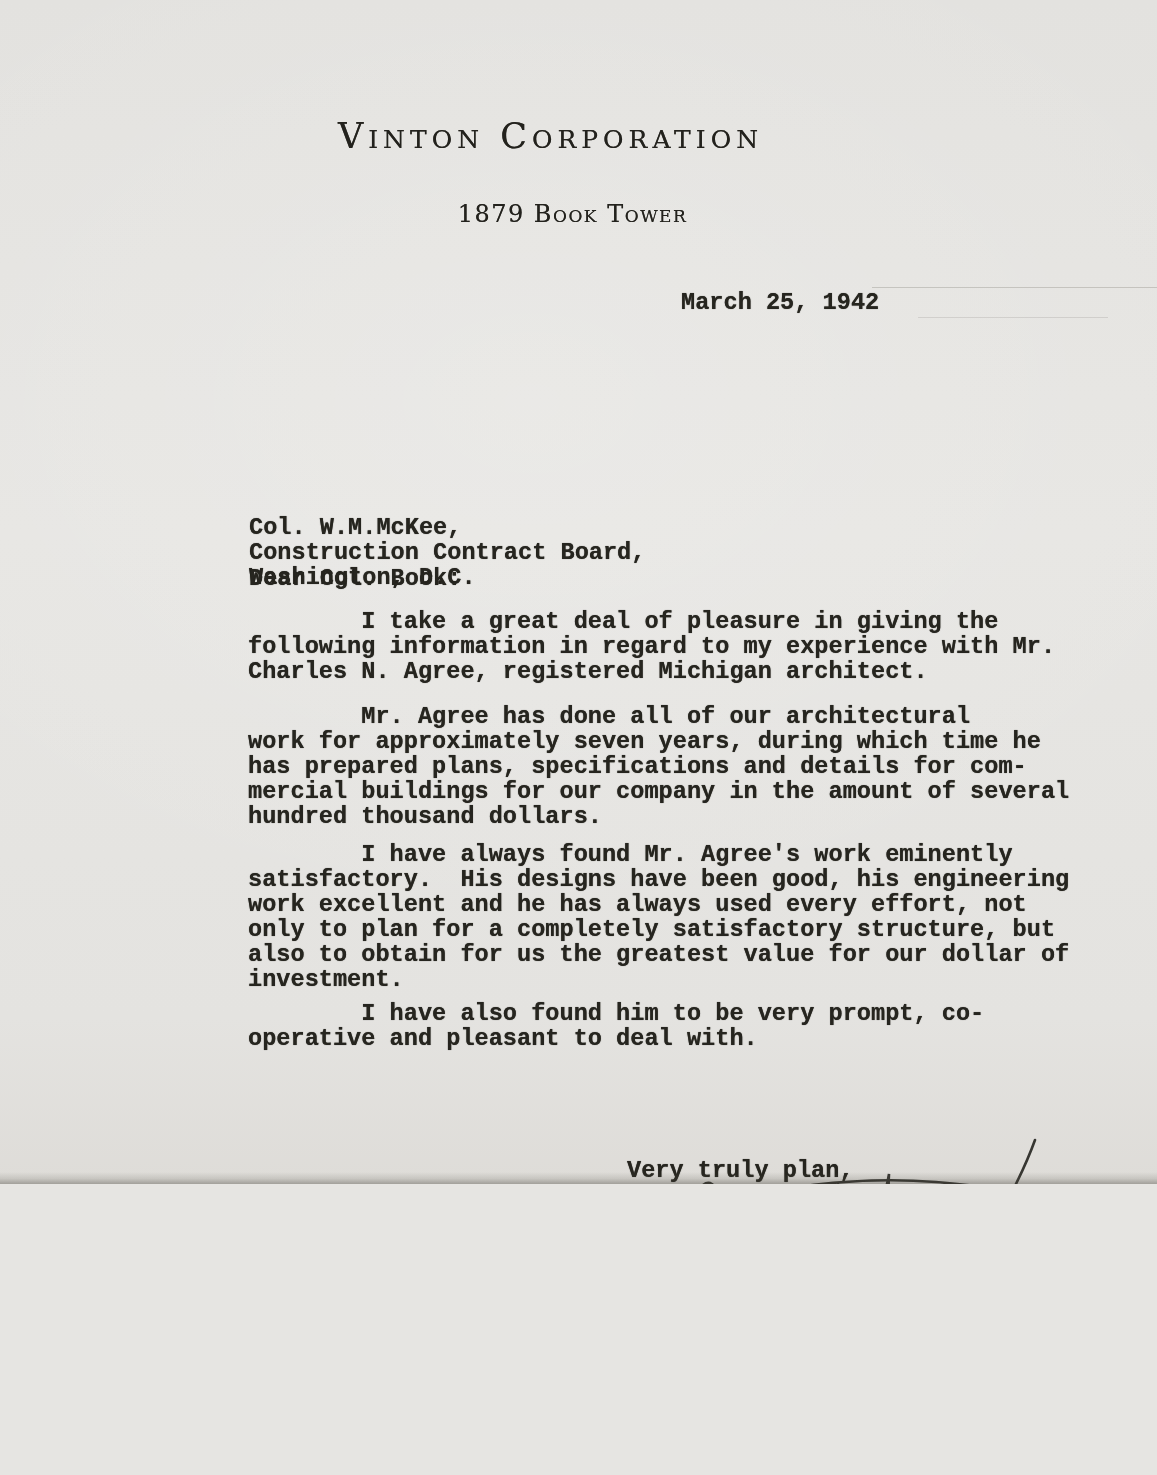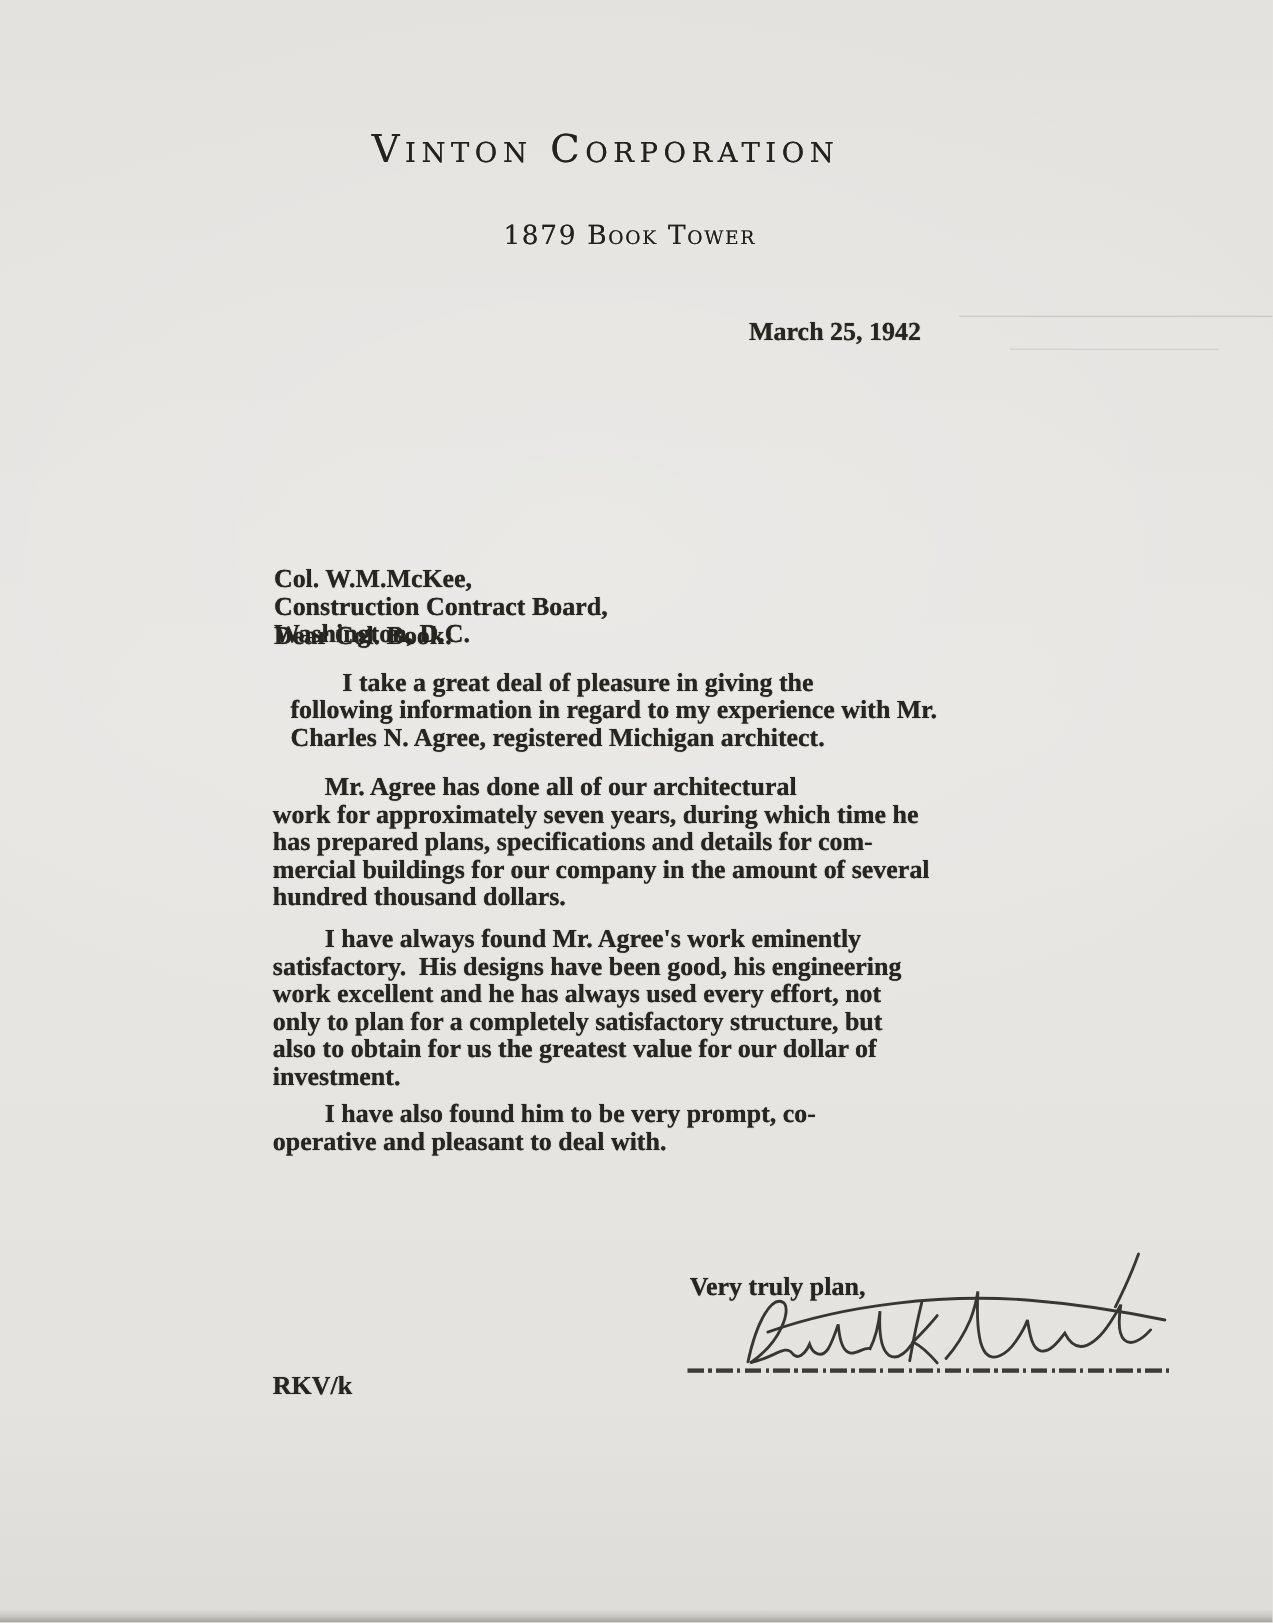--- a/index.html
+++ b/index.html
@@ -1,29 +1,29 @@
 <!DOCTYPE html>
 <html><head>
 <meta charset="utf-8">
 <style>
   html, body { margin: 0; padding: 0; background: #e6e5e2; }
   .page {
     position: relative;
     width: 1157px;
-    height: 1475px;
+    height: 1184px;
     margin: 0 auto;
     overflow: hidden;
     background:
       radial-gradient(1100px 760px at 46% 34%, rgba(255,255,255,0.16), rgba(0,0,0,0) 72%),
       linear-gradient(180deg, #e3e2df 0%, #e7e6e3 45%, #e4e3e0 86%, #dedcd8 100%);
     font-family: "Liberation Mono", monospace;
   }
   .typed {
     position: absolute;
-    font-family: Liberation Serif, serif;
+    font-family: Liberation Mono, monospace;
     font-size: 23.6px;
     line-height: 25px;
     font-weight: 700;
     color: #26251f;
     white-space: pre;
     text-shadow: 0 0 0.8px rgba(30,29,24,0.85);
   }
   .letterhead-line {
     position: absolute;
     left: 0;
@@ -36,21 +36,21 @@
     white-space: nowrap;
   }
   .lh-company  { top: 116px; left: -22px; font-size: 35px; letter-spacing: 5px; }
   .lh-tagline  { top: 163px; font-size: 26px; letter-spacing: 1.5px; }
   .lh-address  { top: 200px; font-size: 24px; letter-spacing: 1.5px; }
   .lh-city     { top: 231px; font-size: 24px; letter-spacing: 2px; }
 
   .date-line      { left: 681px; top: 290px; }
   .recipient      { left: 249px; top: 471px; margin-top: 44px; }
   .salutation     { left: 249px; top: 566px; }
-  .para-1         { left: 248px; top: 609px; margin-left: 16px; }
+  .para-1         { left: 248px; top: 609px; }
   .para-2         { left: 248px; top: 704px; }
   .para-3         { left: 248px; top: 842px; }
   .para-4         { left: 248px; top: 1001px; }
   .para-5         { left: 248px; top: 1070px; }
   .valediction    { left: 627px; top: 1158px; }
   .signer-title   { left: 641px; top: 1251px; }
   .ref-initials   { left: 248px; top: 1248px; }
 
   .signature {
     position: absolute;

